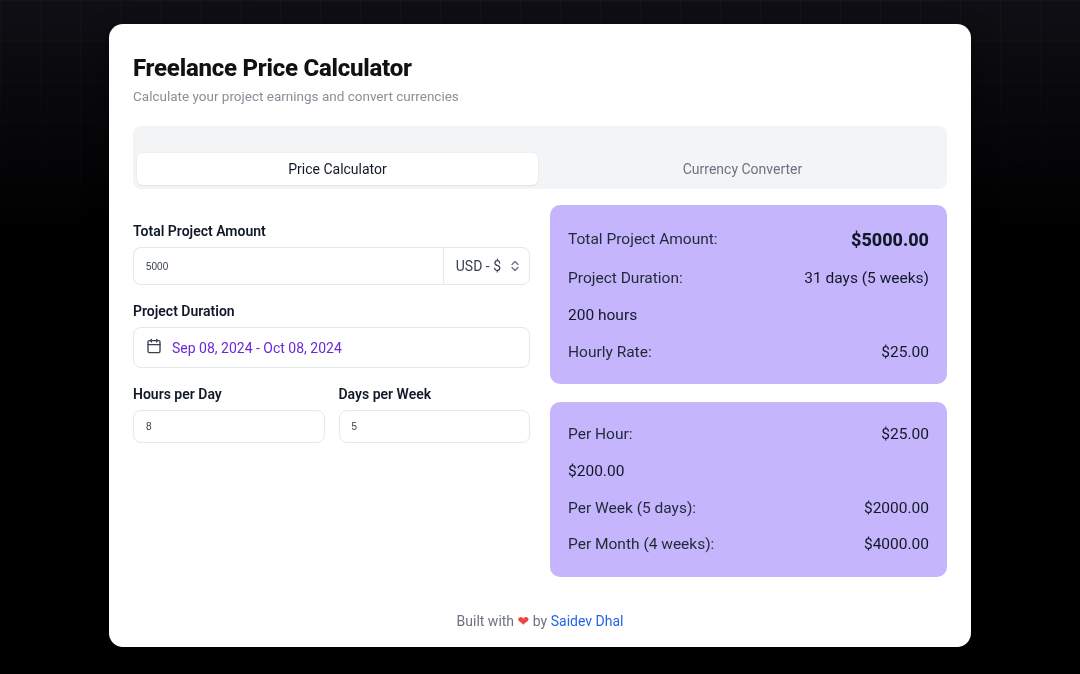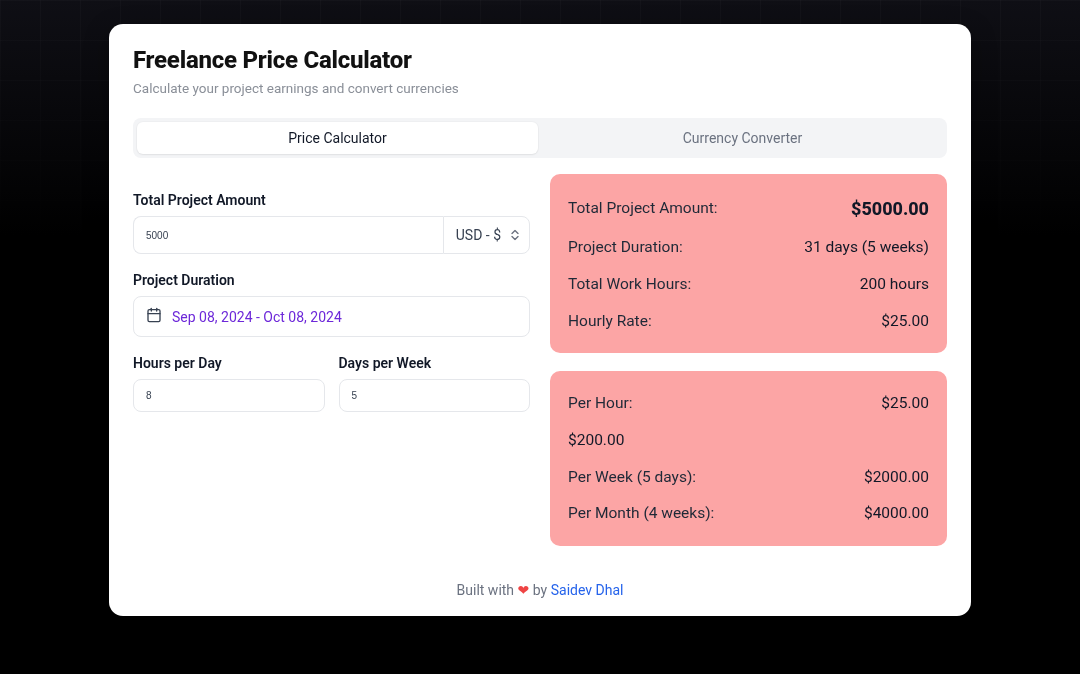--- a/index.html
+++ b/index.html
@@ -37,20 +37,21 @@
       margin: 24px auto 0;
       width: 862px;
       padding: 22px 24px 18px;
       box-shadow: 0 8px 24px rgba(0,0,0,0.4);
     }
     .title {
       font-size: 24px;
       font-weight: 800;
       color: #111;
       letter-spacing: -0.01em;
+      margin-top: 8px;
     }
     .subtitle {
       font-size: 13.5px;
       color: #8a8f98;
       margin-top: 6px;
     }
     .tabs {
       display: flex;
       background: #f3f4f6;
       border-radius: 8px;
@@ -59,20 +60,21 @@
       gap: 4px;
     }
     .tab {
       flex: 1;
       text-align: center;
       padding: 8px 0;
       font-size: 14px;
       color: #6b7280;
       border-radius: 6px;
       cursor: pointer;
+      margin-top: 23px;
     }
     .tab.active {
       background: #fff;
       color: #111827;
       box-shadow: 0 1px 2px rgba(0,0,0,0.06), 0 0 0 1px rgba(0,0,0,0.02);
     }
     .content {
       display: flex;
       gap: 20px;
       margin-top: 16px;
@@ -155,21 +157,21 @@
       background: #fff;
     }
     .two-col {
       display: flex;
       gap: 14px;
     }
     .two-col > div {
       flex: 1;
     }
     .panel {
-      background: #fca5a5;
+      background: #c4b5fd;
       border-radius: 10px;
       padding: 14px 18px;
     }
     .stat-row {
       display: flex;
       justify-content: space-between;
       align-items: center;
       padding: 4px 0;
       font-size: 15.5px;
       color: #1f2937;
@@ -266,21 +268,20 @@
       <div class="panel">
         <div class="stat-row bold">
           <span class="label">Total Project Amount:</span>
           <span class="value">$5000.00</span>
         </div>
         <div class="stat-row">
           <span class="label">Project Duration:</span>
           <span class="value">31 days (5 weeks)</span>
         </div>
         <div class="stat-row">
-          <span class="label">Total Work Hours:</span>
           <span class="value">200 hours</span>
         </div>
         <div class="stat-row">
           <span class="label">Hourly Rate:</span>
           <span class="value">$25.00</span>
         </div>
       </div>
 
       <div class="panel">
         <div class="stat-row">

